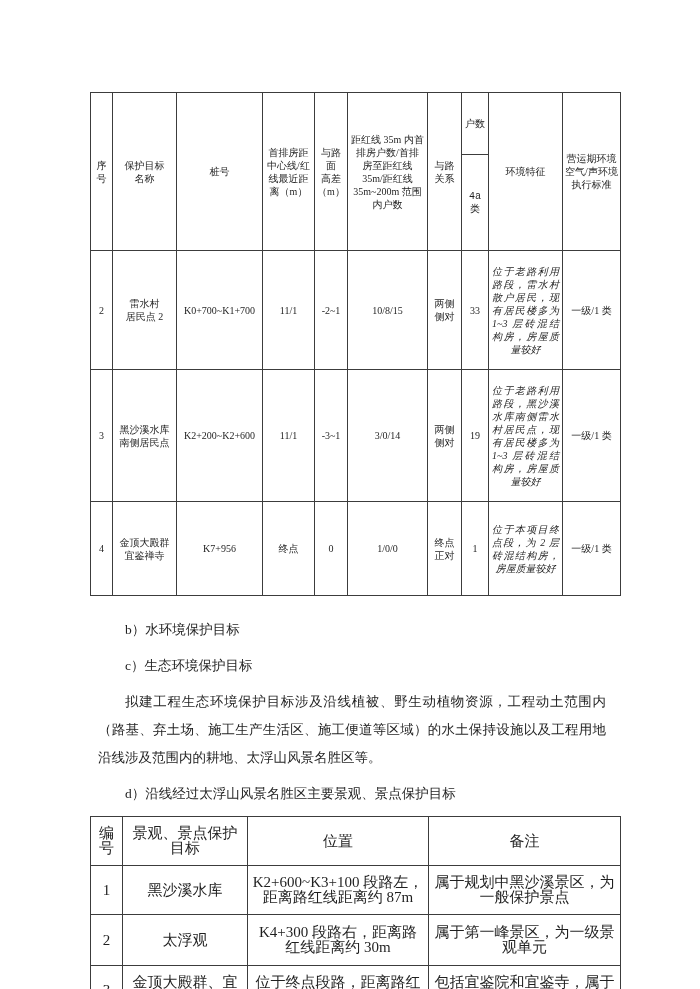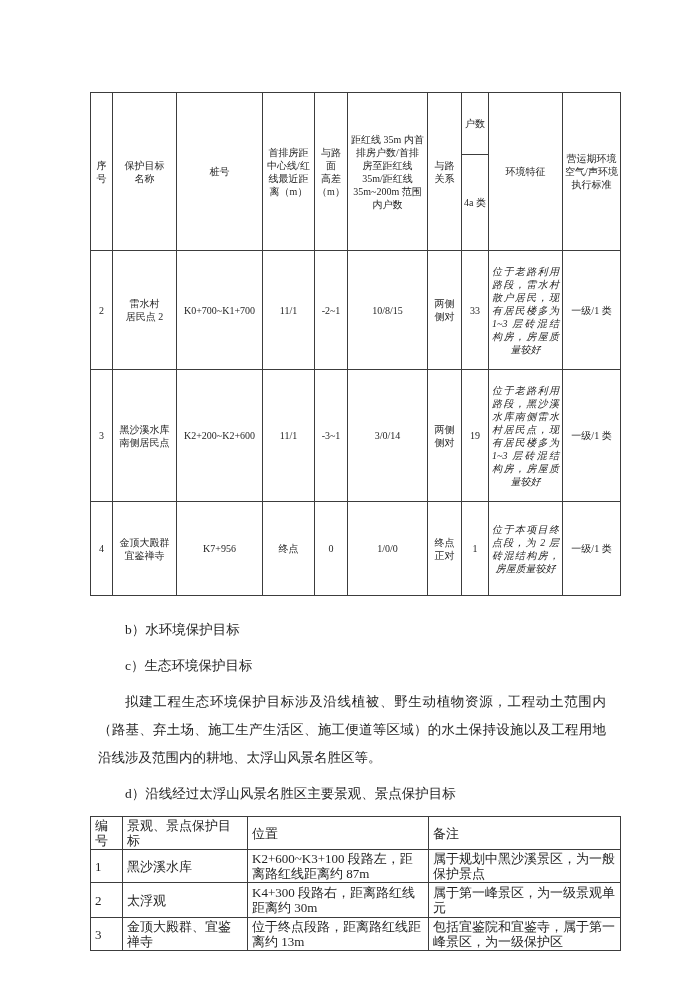--- a/index.html
+++ b/index.html
@@ -18,40 +18,40 @@
     border:1px solid #3c3c3c;
     font-weight:normal;
     font-size:10px; line-height:13px;
     padding:19px 2px;
     text-align:center; vertical-align:middle;
     white-space:pre-line;
     overflow:hidden;
   }
   .t1 .just { white-space:normal; text-align:justify; text-align-last:center; padding:1px 3px;font-style:italic; }
   .t1 tr.hr1 th { height:23px; }
-  .t1 tr.hr2 th { height:57px; }
+  .t1 tr.hr2 th { height:57px;font-family:Liberation Mono, monospace; }
   .t1 tr.r0 td { height:80px; }
   .t1 tr.r1 td { height:93px; }
   .t1 tr.r2 td { height:55px; }
 
   
   .text {
     margin-top:20px; width:524px;
     font-size:13.5px; line-height:28px;
     text-align:justify;
   }
   .text p { margin:8px; text-indent:2em; }
 
   
   .t2 th, .t2 td {
     border:1px solid #3c3c3c;
     font-weight:normal;
-    font-size:13px; line-height:15px;
-    padding:1px 4px;
-    text-align:left; vertical-align:middle;
+    font-size:15px; line-height:15px;
+    padding:9px 4px;
+    text-align:center; vertical-align:middle;
     overflow:hidden;
   }
   .t2 tr.h  th { height:19px; }
   .t2 tr.s0 td { height:29px; }
   .t2 tr.s1 td { height:32px; }
   .t2 tr.s2 td { height:27px; }
 </style>
 </head>
 <body>
 

